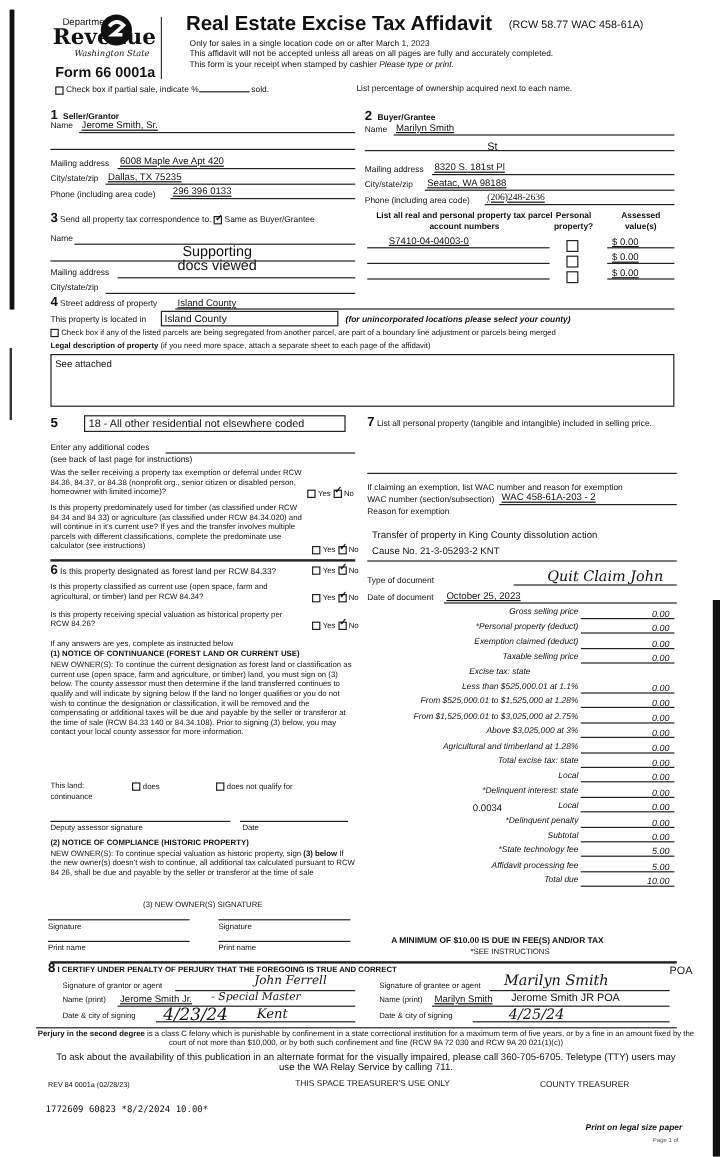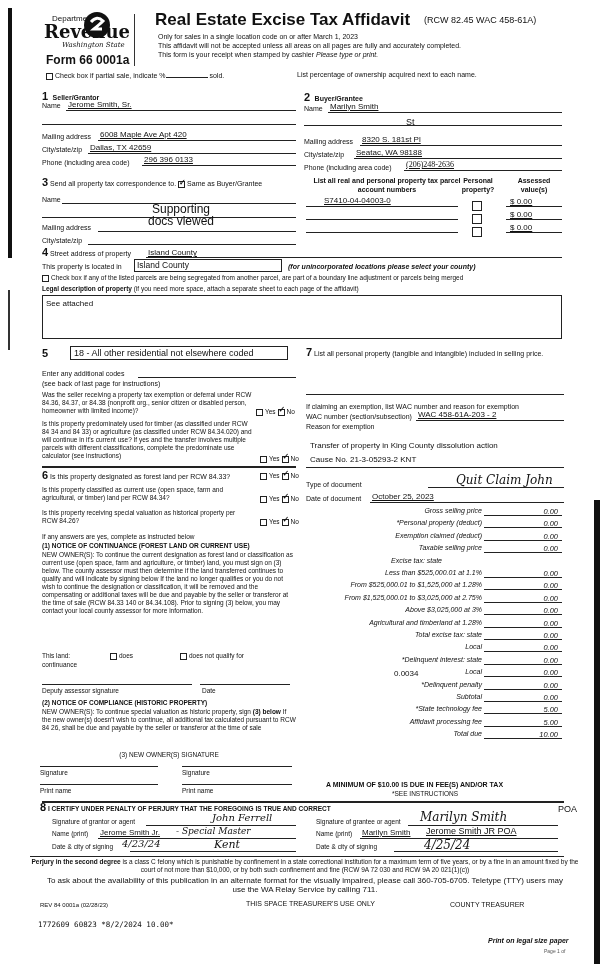--- a/index.html
+++ b/index.html
@@ -37,40 +37,40 @@
   <svg width="30" height="30" viewBox="0 0 30 30">
       <circle cx="15" cy="15" r="13" fill="#111"></circle>
       <path d="M9 12 Q15 5 21 11 Q18 14 12 19 L20 19" stroke="#fff" stroke-width="3" fill="none"></path>
     </svg>
 </div>
 <div class="abs script" style="left:62px;top:41px;font-size:7px;">Washington State</div>
 <div class="abs b" style="left:46px;top:53px;font-size:12px;">Form 66 0001a</div>
 <div class="abs" style="left:134px;top:14px;width:1px;height:52px;background:#333;"></div>
 
 <div class="abs b" style="left:155px;top:10px;font-size:17px;">Real Estate Excise Tax Affidavit</div>
-<div class="abs" style="left:424px;top:15px;font-size:9px;">(RCW 82.45 WAC 458-61A)</div>
+<div class="abs" style="left:424px;top:15px;font-size:9px;">(RCW 58.77 WAC 458-61A)</div>
 <div class="abs sm" style="left:158px;top:32px;">Only for sales in a single location code on or after March 1, 2023</div>
 <div class="abs sm" style="left:158px;top:41px;">This affidavit will not be accepted unless all areas on all pages are fully and accurately completed.</div>
 <div class="abs sm" style="left:158px;top:50px;"><span>This form is your receipt when stamped by cashier</span> <i>Please type or print.</i></div>
 
 <div class="abs sm" style="left:46px;top:71px;">
   <span class="cb"></span><span>Check box if partial sale, indicate %</span><span style="display:inline-block;width:42px;border-bottom:1px solid #222;"></span> <span>sold.</span>
 </div>
 <div class="abs sm" style="left:297px;top:70px;">List percentage of ownership acquired next to each name.</div>
 
 <div class="abs" style="left:42px;top:86px;"><span class="secnum">1</span> <span class="b sm">Seller/Grantor</span></div>
 <div class="abs sm" style="left:42px;top:101px;">Name</div>
 <div class="abs val" style="left:68px;top:100px;">Jerome Smith, Sr.</div>
 <div class="line" style="left:66px;top:110px;width:230px;"></div>
 <div class="line" style="left:42px;top:124px;width:254px;"></div>
 <div class="abs sm" style="left:42px;top:132px;">Mailing address</div>
 <div class="abs val" style="left:100px;top:130px;">6008 Maple Ave Apt 420</div>
 <div class="line" style="left:98px;top:140px;width:198px;"></div>
 <div class="abs sm" style="left:42px;top:145px;">City/state/zip</div>
-<div class="abs val" style="left:90px;top:143px;">Dallas, TX 42659</div>
+<div class="abs val" style="left:90px;top:143px;">Dallas, TX 75235</div>
 <div class="line" style="left:88px;top:153px;width:208px;"></div>
 <div class="abs sm" style="left:42px;top:158px;">Phone (including area code)</div>
 <div class="abs val" style="left:144px;top:155px;">296 396 0133</div>
 <div class="line" style="left:142px;top:165px;width:154px;"></div>
 
 <div class="abs sm" style="left:42px;top:178px;">
   <span class="secnum">3</span> <span>Send all property tax correspondence to.</span> <span class="cb on"></span><span>Same as Buyer/Grantee</span>
 </div>
 <div class="abs sm" style="left:42px;top:195px;">Name</div>
 <div class="line" style="left:62px;top:203px;width:234px;"></div>
@@ -297,31 +297,31 @@
 <div class="abs xs b" style="left:40px;top:803px;"><span class="secnum">8</span> <span>I CERTIFY UNDER PENALTY OF PERJURY THAT THE FOREGOING IS TRUE AND CORRECT</span></div>
 
 <div class="abs xs" style="left:52px;top:818px;">Signature of grantor or agent</div>
 <div class="abs hw script" style="left:212px;top:812px;font-size:10px;">John Ferrell</div>
 <div class="line" style="left:146px;top:825px;width:150px;"></div>
 <div class="abs xs" style="left:52px;top:830px;">Name (print)</div>
 <div class="abs val" style="left:100px;top:828px;">Jerome Smith Jr.</div>
 <div class="abs hw script" style="left:176px;top:826px;font-size:9px;">- Special Master</div>
 <div class="line" style="left:98px;top:838px;width:198px;"></div>
 <div class="abs xs" style="left:52px;top:843px;">Date &amp; city of signing</div>
-<div class="abs hw script" style="left:122px;top:838px;font-size:10px;">4/23/24</div>
+<div class="abs hw script" style="left:136px;top:838px;font-size:14px;">4/23/24</div>
 <div class="abs hw script" style="left:214px;top:838px;font-size:11px;">Kent</div>
 <div class="line" style="left:130px;top:851px;width:166px;"></div>
 
 <div class="abs xs" style="left:316px;top:818px;">Signature of grantee or agent</div>
 <div class="abs hw script" style="left:420px;top:810px;font-size:12px;">Marilyn Smith</div>
 <div class="abs hw" style="left:558px;top:804px;font-size:9px;">POA</div>
 <div class="line" style="left:408px;top:825px;width:150px;"></div>
 <div class="abs xs" style="left:316px;top:830px;">Name (print)</div>
 <div class="abs val" style="left:362px;top:828px;">Marilyn Smith</div>
-<div class="abs hw" style="left:426px;top:826px;font-size:9px;text-decoration:underline;">Jerome Smith JR POA</div>
+<div class="abs hw" style="left:426px;top:826px;font-size:9px;">Jerome Smith JR POA</div>
 <div class="line" style="left:360px;top:838px;width:198px;"></div>
 <div class="abs xs" style="left:316px;top:843px;">Date &amp; city of signing</div>
 <div class="abs hw script" style="left:424px;top:838px;font-size:12px;">4/25/24</div>
 <div class="line" style="left:394px;top:851px;width:164px;"></div>
 
 <div class="line" style="left:30px;top:856px;width:534px;"></div>
 <div class="abs xs" style="left:30px;top:858px;width:550px;text-align:center;"><b>Perjury in the second degree</b> <span>is a class C felony which is punishable by confinement in a state correctional institution for a maximum term of five years, or by a fine in an amount fixed by the court of not more than $10,000, or by both such confinement and fine (RCW 9A 72 030 and RCW 9A 20 021(1)(c))</span></div>
 <div class="abs" style="left:40px;top:876px;width:530px;text-align:center;font-size:8px;line-height:9px;">To ask about the availability of this publication in an alternate format for the visually impaired, please call 360-705-6705. Teletype (TTY) users may use the WA Relay Service by calling 711.</div>
 <div class="abs xs" style="left:40px;top:901px;font-size:6px;">REV 84 0001a (02/28/23)</div>
 <div class="abs xs" style="left:246px;top:900px;font-size:7px;">THIS SPACE TREASURER'S USE ONLY</div>

